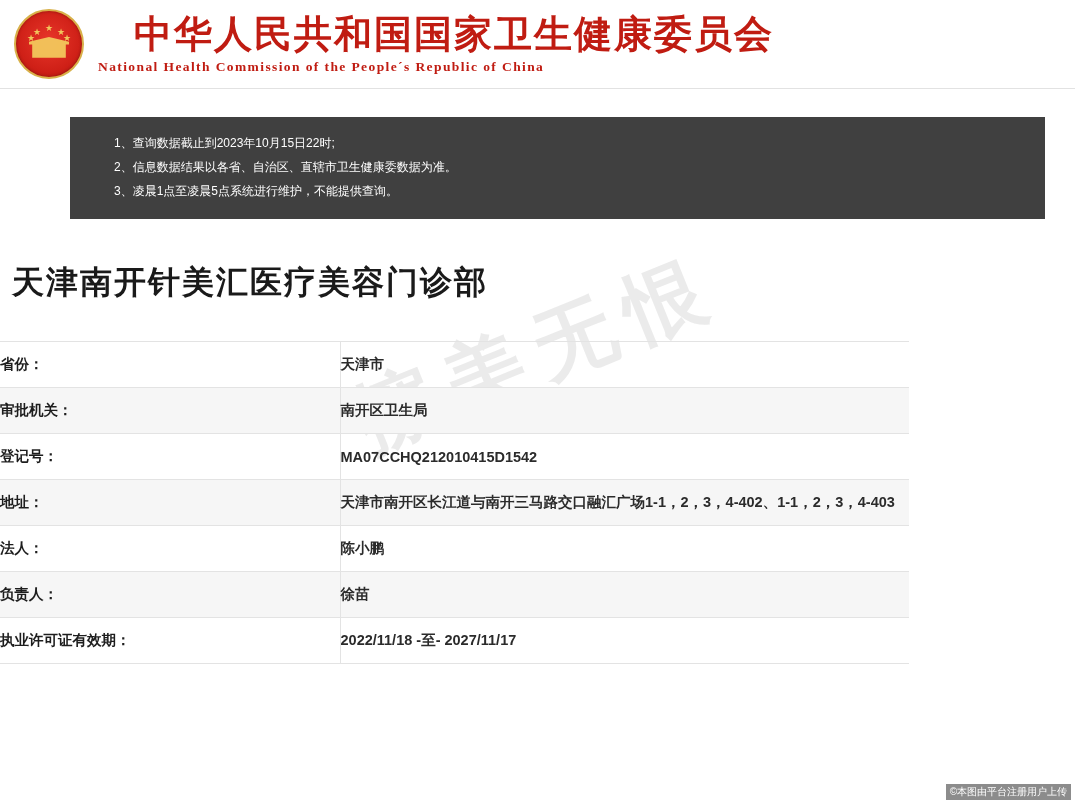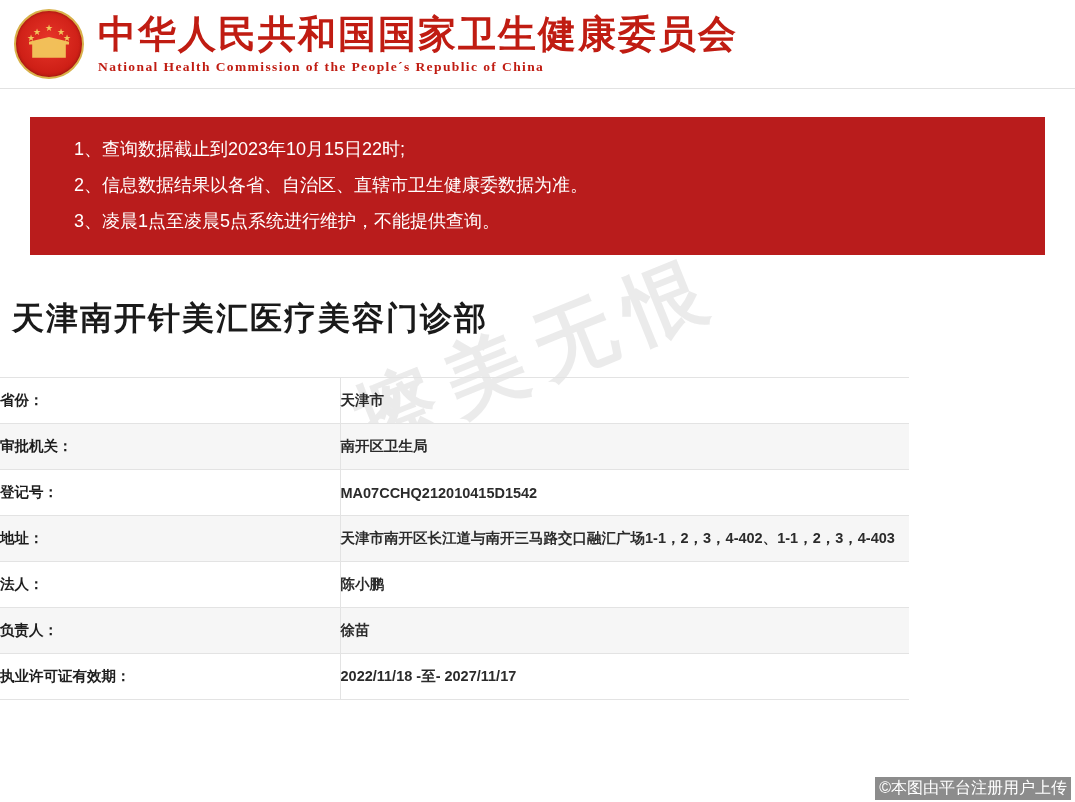--- a/index.html
+++ b/index.html
@@ -69,20 +69,21 @@
     justify-content: center;
   }
   .header-cn {
     font-family: "Liberation Serif", serif;
     font-size: 38px;
     font-weight: bold;
     color: #c01c12;
     letter-spacing: 2px;
     line-height: 1.12;
     white-space: nowrap;
+    margin-left: 36px;
   }
   .header-en {
     font-family: "Liberation Serif", serif;
     font-size: 13.5px;
     font-weight: bold;
     color: #c01c12;
     letter-spacing: 1.4px;
     margin-top: 3px;
     white-space: nowrap;
   }
@@ -90,26 +91,27 @@
     height: 1px;
     background: #e2e2e2;
     margin: 0 0 0 0;
   }
 
   
   .notice-wrap {
     padding: 28px 30px 0 30px;
   }
   .notice {
-    background: #b91c1c;
+    background: #404040;
     color: #ffffff;
     padding: 14px 18px 16px 44px;
     box-sizing: border-box;
     line-height: 2.0;
-    font-size: 18px;
+    font-size: 12px;
+    margin-left: 40px;
   }
   .notice-line {
     white-space: nowrap;
   }
 
   
   .title {
     text-align: left;
     font-size: 32px;
     font-weight: bold;
@@ -171,21 +173,21 @@
     letter-spacing: 16px;
     pointer-events: none;
     white-space: nowrap;
     z-index: 1;
     font-family: "Liberation Serif", serif;
   }
   .corner-mark {
     position: absolute;
     right: 4px;
     bottom: 2px;
-    font-size: 16px;
+    font-size: 10px;
     color: #ffffff;
     background: rgba(0,0,0,0.45);
     padding: 1px 4px;
     z-index: 5;
     white-space: nowrap;
   }
 </style>
 </head>
 <body>
 

